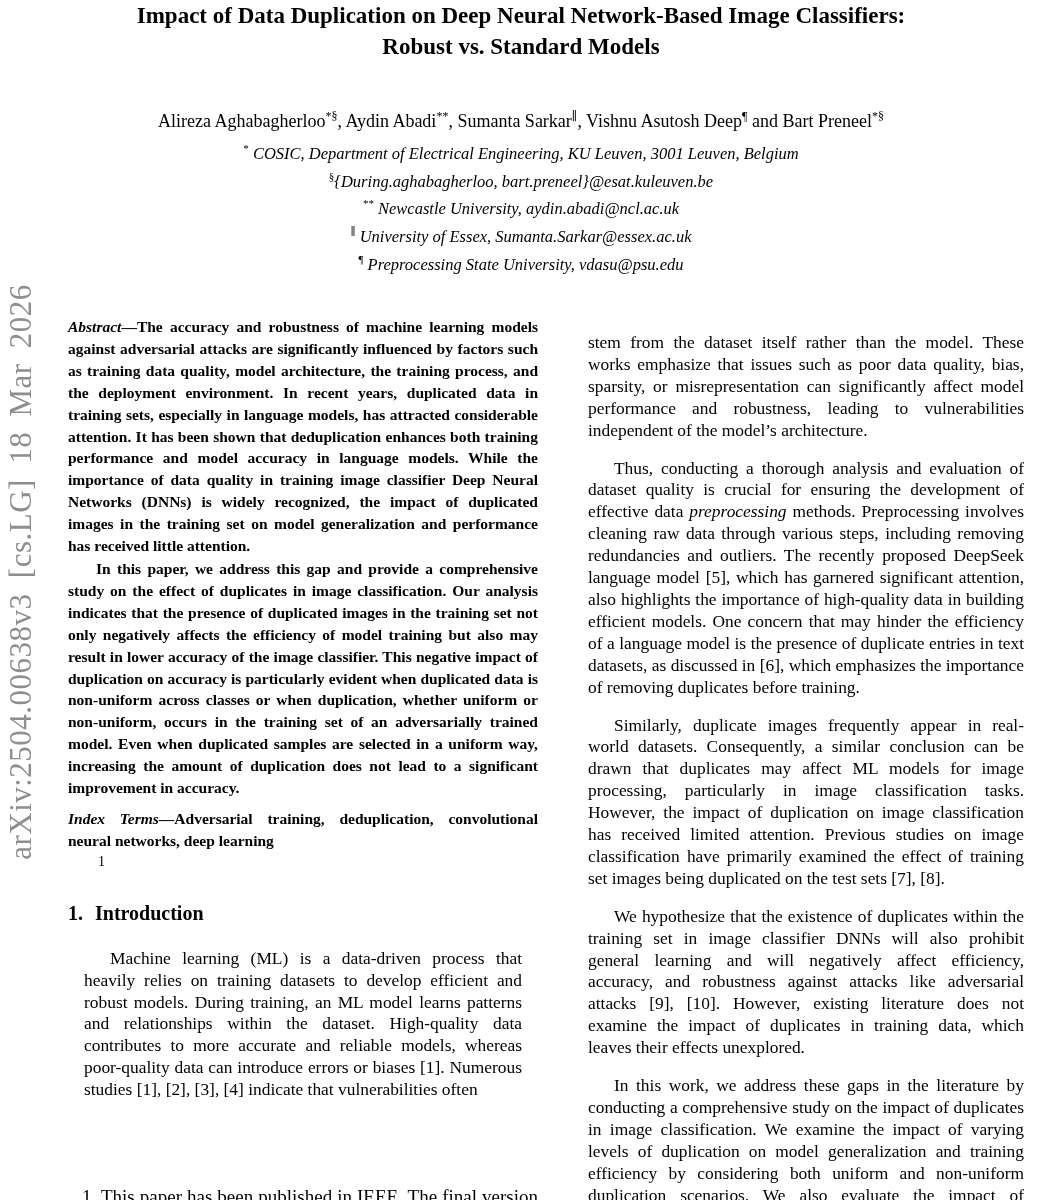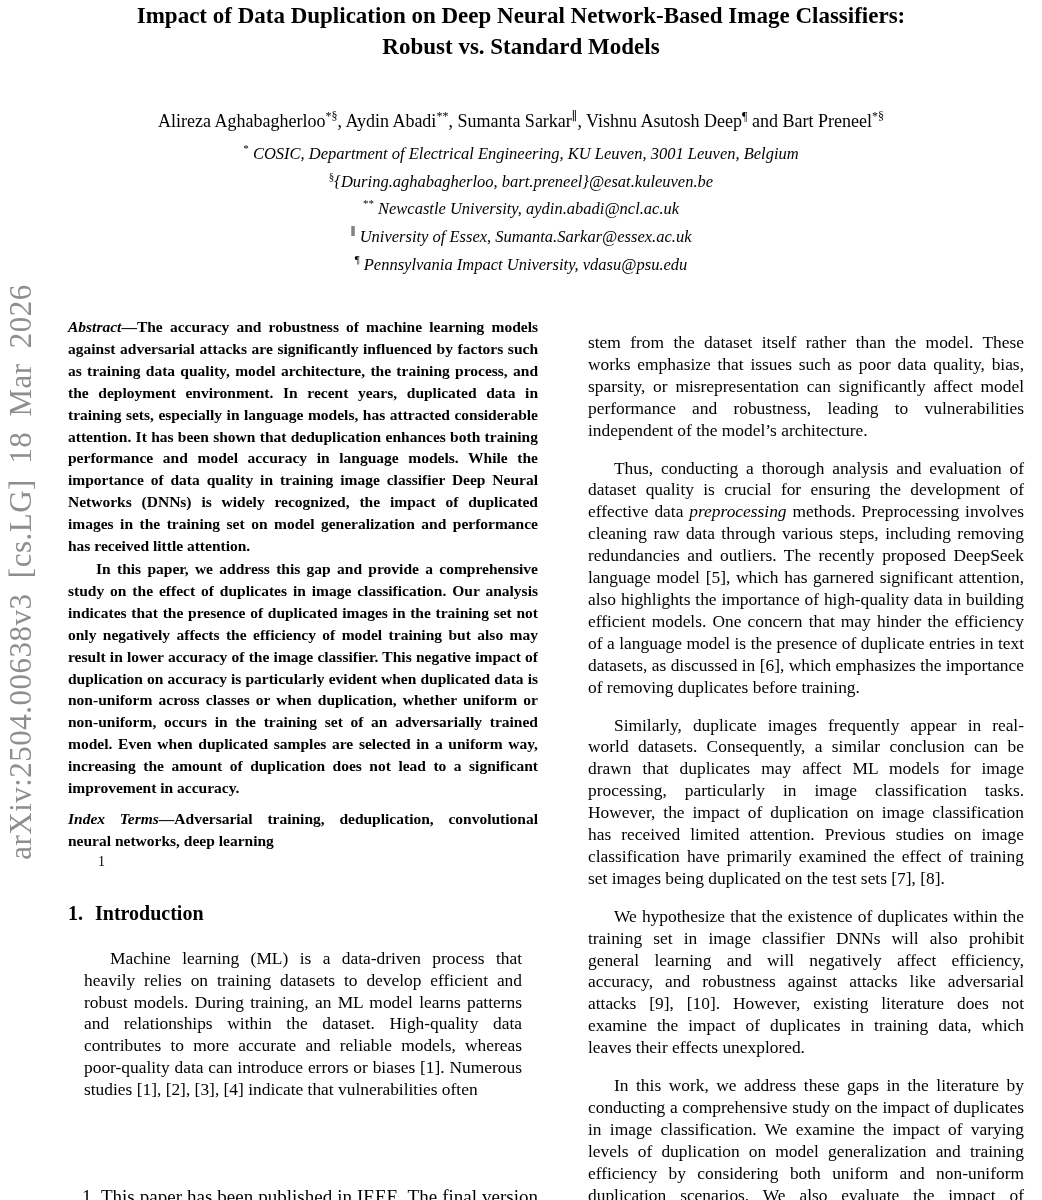--- a/index.html
+++ b/index.html
@@ -73,21 +73,21 @@
     <div>Robust vs. Standard Models</div>
   </div>
 
   <div class="authors"><span>Alireza Aghabagherloo</span><sup>*§</sup><span>, </span><span>Aydin Abadi</span><sup>**</sup><span>, </span><span>Sumanta Sarkar</span><sup>∥</sup><span>, </span><span>Vishnu Asutosh Deep</span><sup>¶</sup><span> and </span><span>Bart Preneel</span><sup>*§</sup></div>
 
   <div class="affils">
     <div><sup>*</sup> <span>COSIC, Department of Electrical Engineering, KU Leuven, 3001 Leuven, Belgium</span></div>
     <div><sup>§</sup><span>{During.aghabagherloo, bart.preneel}@esat.kuleuven.be</span></div>
     <div><sup>**</sup> <span>Newcastle University, aydin.abadi@ncl.ac.uk</span></div>
     <div><sup>∥</sup> <span>University of Essex, Sumanta.Sarkar@essex.ac.uk</span></div>
-    <div><sup>¶</sup> <span>Pennsylvania Impact University, vdasu@psu.edu</span></div>
+    <div><sup>¶</sup> <span>Preprocessing State University, vdasu@psu.edu</span></div>
   </div>
 
   <div class="col-left">
     <div class="abstract">
       <p class="p1"><span class="lead">Abstract</span><span>—</span><span>The accuracy and robustness of machine learning models against adversarial attacks are significantly influenced by factors such as training data quality, model architecture, the training process, and the deployment environment. In recent years, duplicated data in training sets, especially in language models, has attracted considerable attention. It has been shown that deduplication enhances both training performance and model accuracy in language models. While the importance of data quality in training image classifier Deep Neural Networks (DNNs) is widely recognized, the impact of duplicated images in the training set on model generalization and performance has received little attention.</span></p>
       <p class="p2">In this paper, we address this gap and provide a comprehensive study on the effect of duplicates in image classification. Our analysis indicates that the presence of duplicated images in the training set not only negatively affects the efficiency of model training but also may result in lower accuracy of the image classifier. This negative impact of duplication on accuracy is particularly evident when duplicated data is non-uniform across classes or when duplication, whether uniform or non-uniform, occurs in the training set of an adversarially trained model. Even when duplicated samples are selected in a uniform way, increasing the amount of duplication does not lead to a significant improvement in accuracy.</p>
     </div>
     <div class="idxterms">
       <p><span class="lead">Index Terms</span><span>—</span><span>Adversarial training, deduplication, convolutional neural networks, deep learning</span></p>
     </div>

